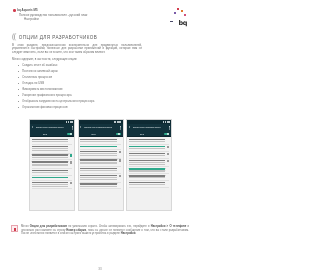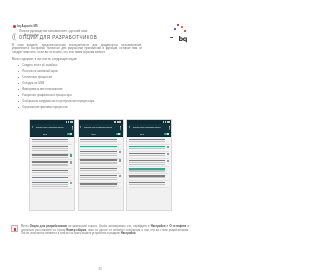--- a/index.html
+++ b/index.html
@@ -7,21 +7,21 @@
     width:200px;height:280px;
     background:#ffffff;
     font-family:"Liberation Sans",sans-serif;
     color:#3a3a3a;
     overflow:hidden;
     position:relative;
   }
 
   
   .header{
-    position:absolute;left:0;top:16px;width:200px;height:32px;
+    position:absolute;left:0;top:0;width:200px;height:32px;
   }
   .breadcrumb{
     position:absolute;left:13px;top:9px;
     display:flex;align-items:center;gap:1.6px;
   }
   .bc-dot{
     width:2.6px;height:2.6px;border-radius:50%;
     background:#d23c4e;flex:none;
   }
   .bc-brand{

